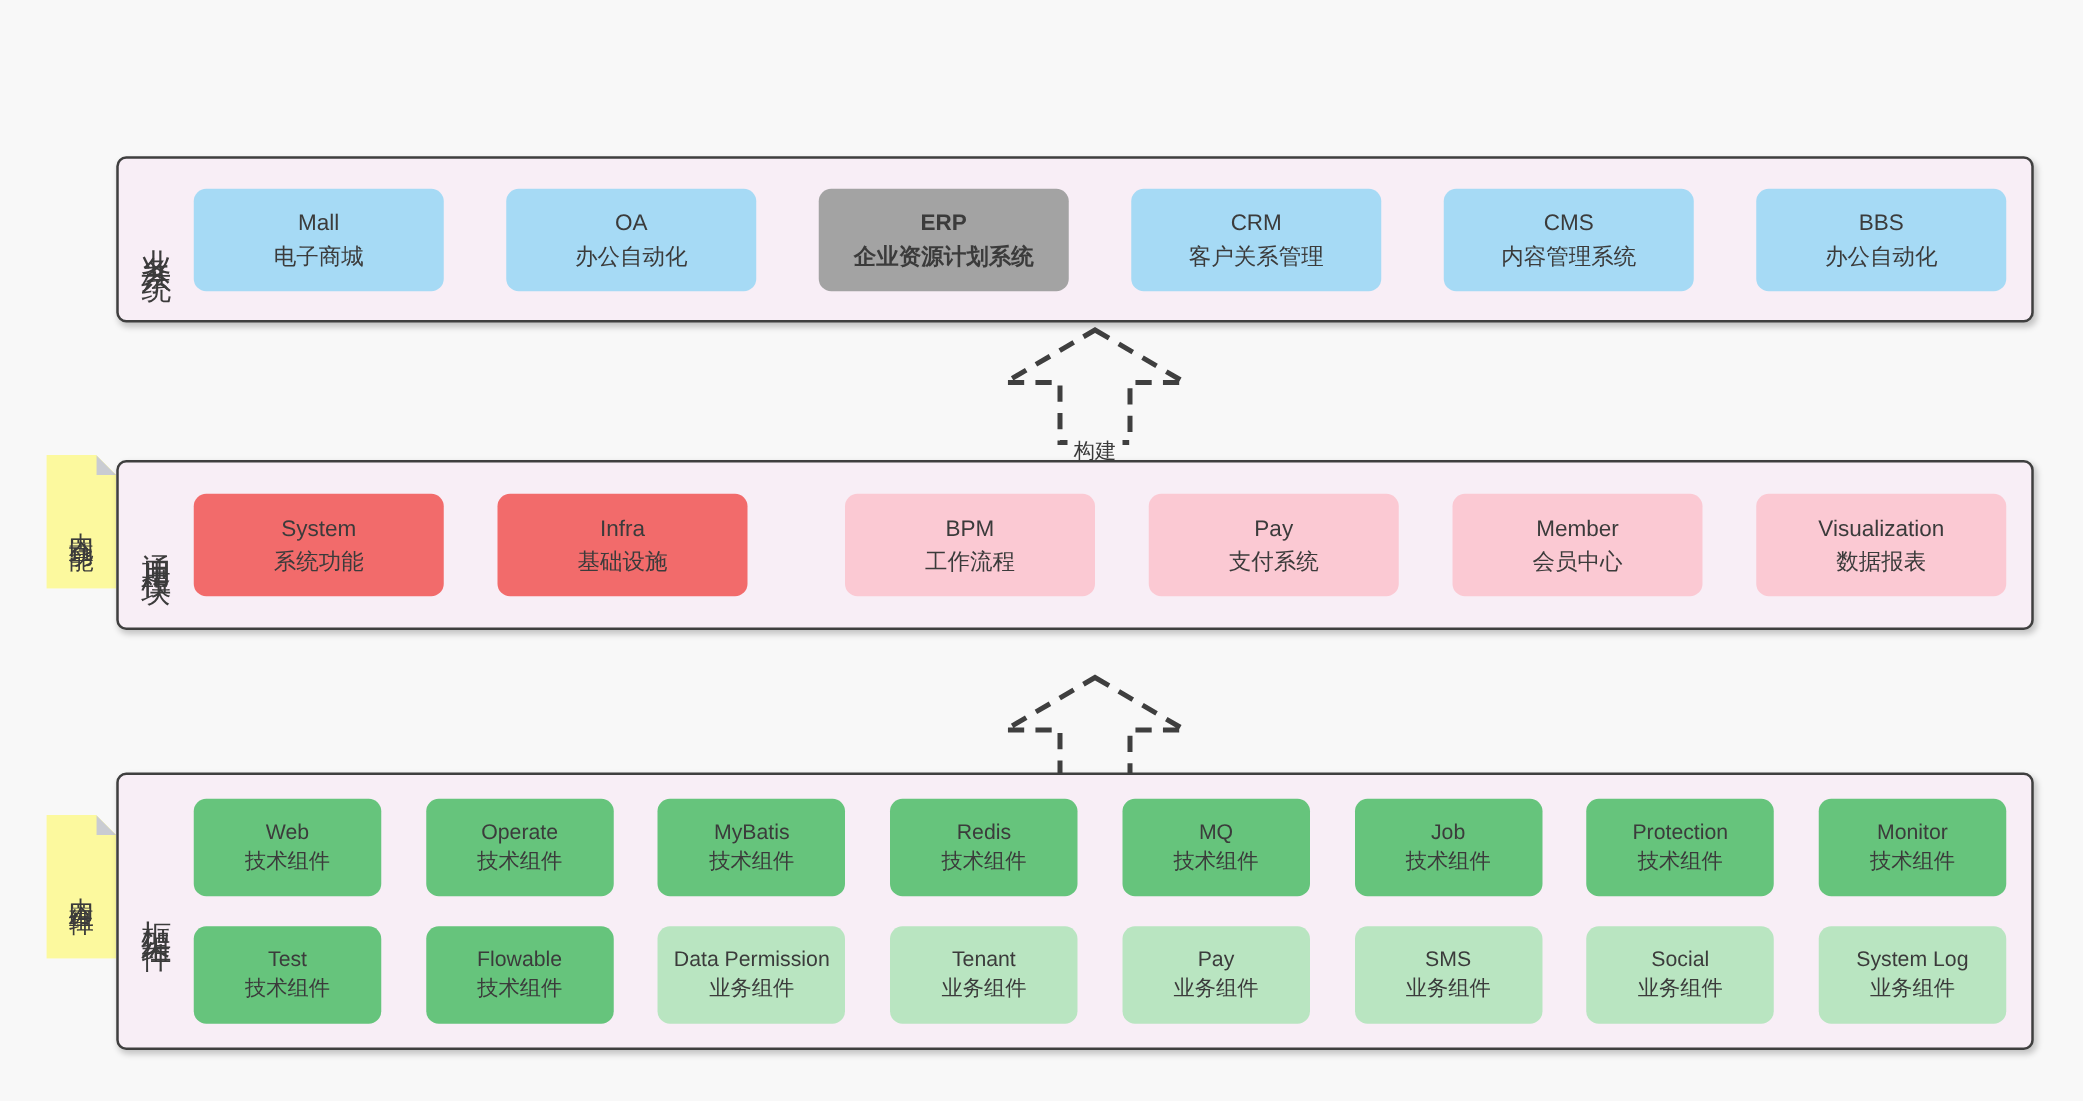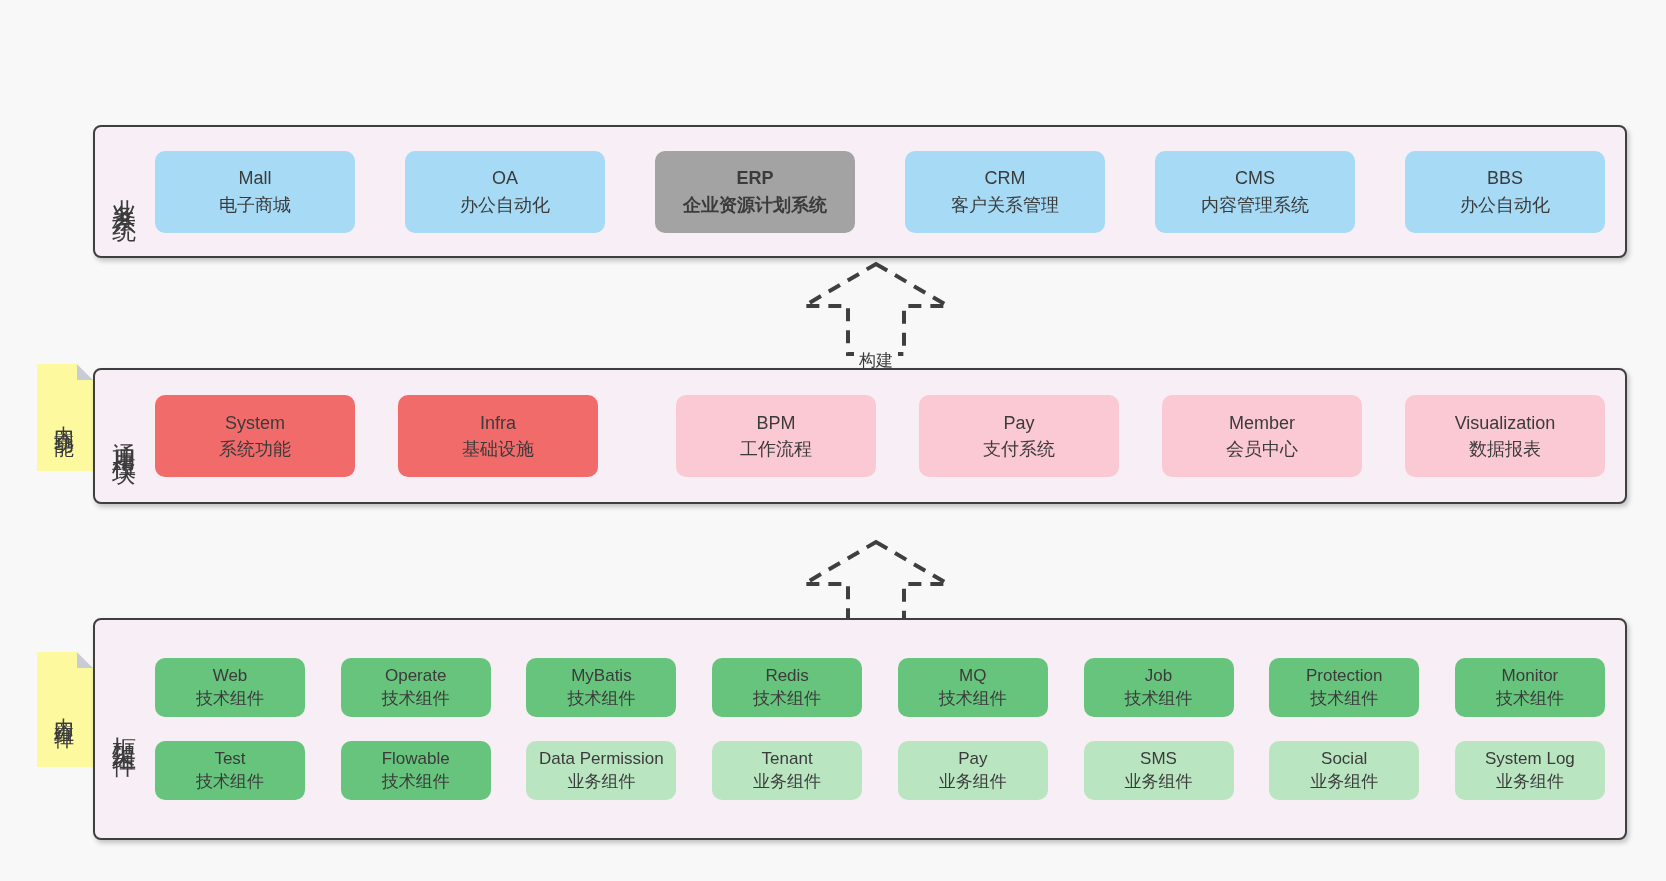--- a/index.html
+++ b/index.html
@@ -25,21 +25,21 @@
     writing-mode:vertical-rl;text-orientation:upright;
     font-size:24px;letter-spacing:6px;color:var(--text);
   }
   .band-content{flex:1;display:flex;flex-direction:column;justify-content:center;gap:24px;padding:0 20px 0 2px;}
   .box-row{display:flex;justify-content:space-between;}
   .box{
     border-radius:10px;display:flex;flex-direction:column;align-items:center;justify-content:center;
     text-align:center;color:var(--text);line-height:1.45;padding:2px 6px;
   }
   .row-wide .box{width:200px;height:82px;font-size:18px;}
-  .row-narrow .box{width:150px;height:59px;font-size:17px;line-height:1.35;}
+  .row-narrow .box{width:150px;height:78px;font-size:17px;line-height:1.35;}
   .sticky{
     position:absolute;left:37px;width:56px;background:var(--sticky-yellow);
     display:flex;align-items:center;justify-content:center;
     clip-path:polygon(0 0, calc(100% - 16px) 0, 100% 16px, 100% 100%, 0 100%);
   }
   .sticky1{top:364px;height:107px;}
   .sticky2{top:652px;height:115px;}
   .sticky-fold{
     position:absolute;top:0;right:0;width:16px;height:16px;background:var(--sticky-fold);
     clip-path:polygon(0 0, 100% 100%, 0 100%);

